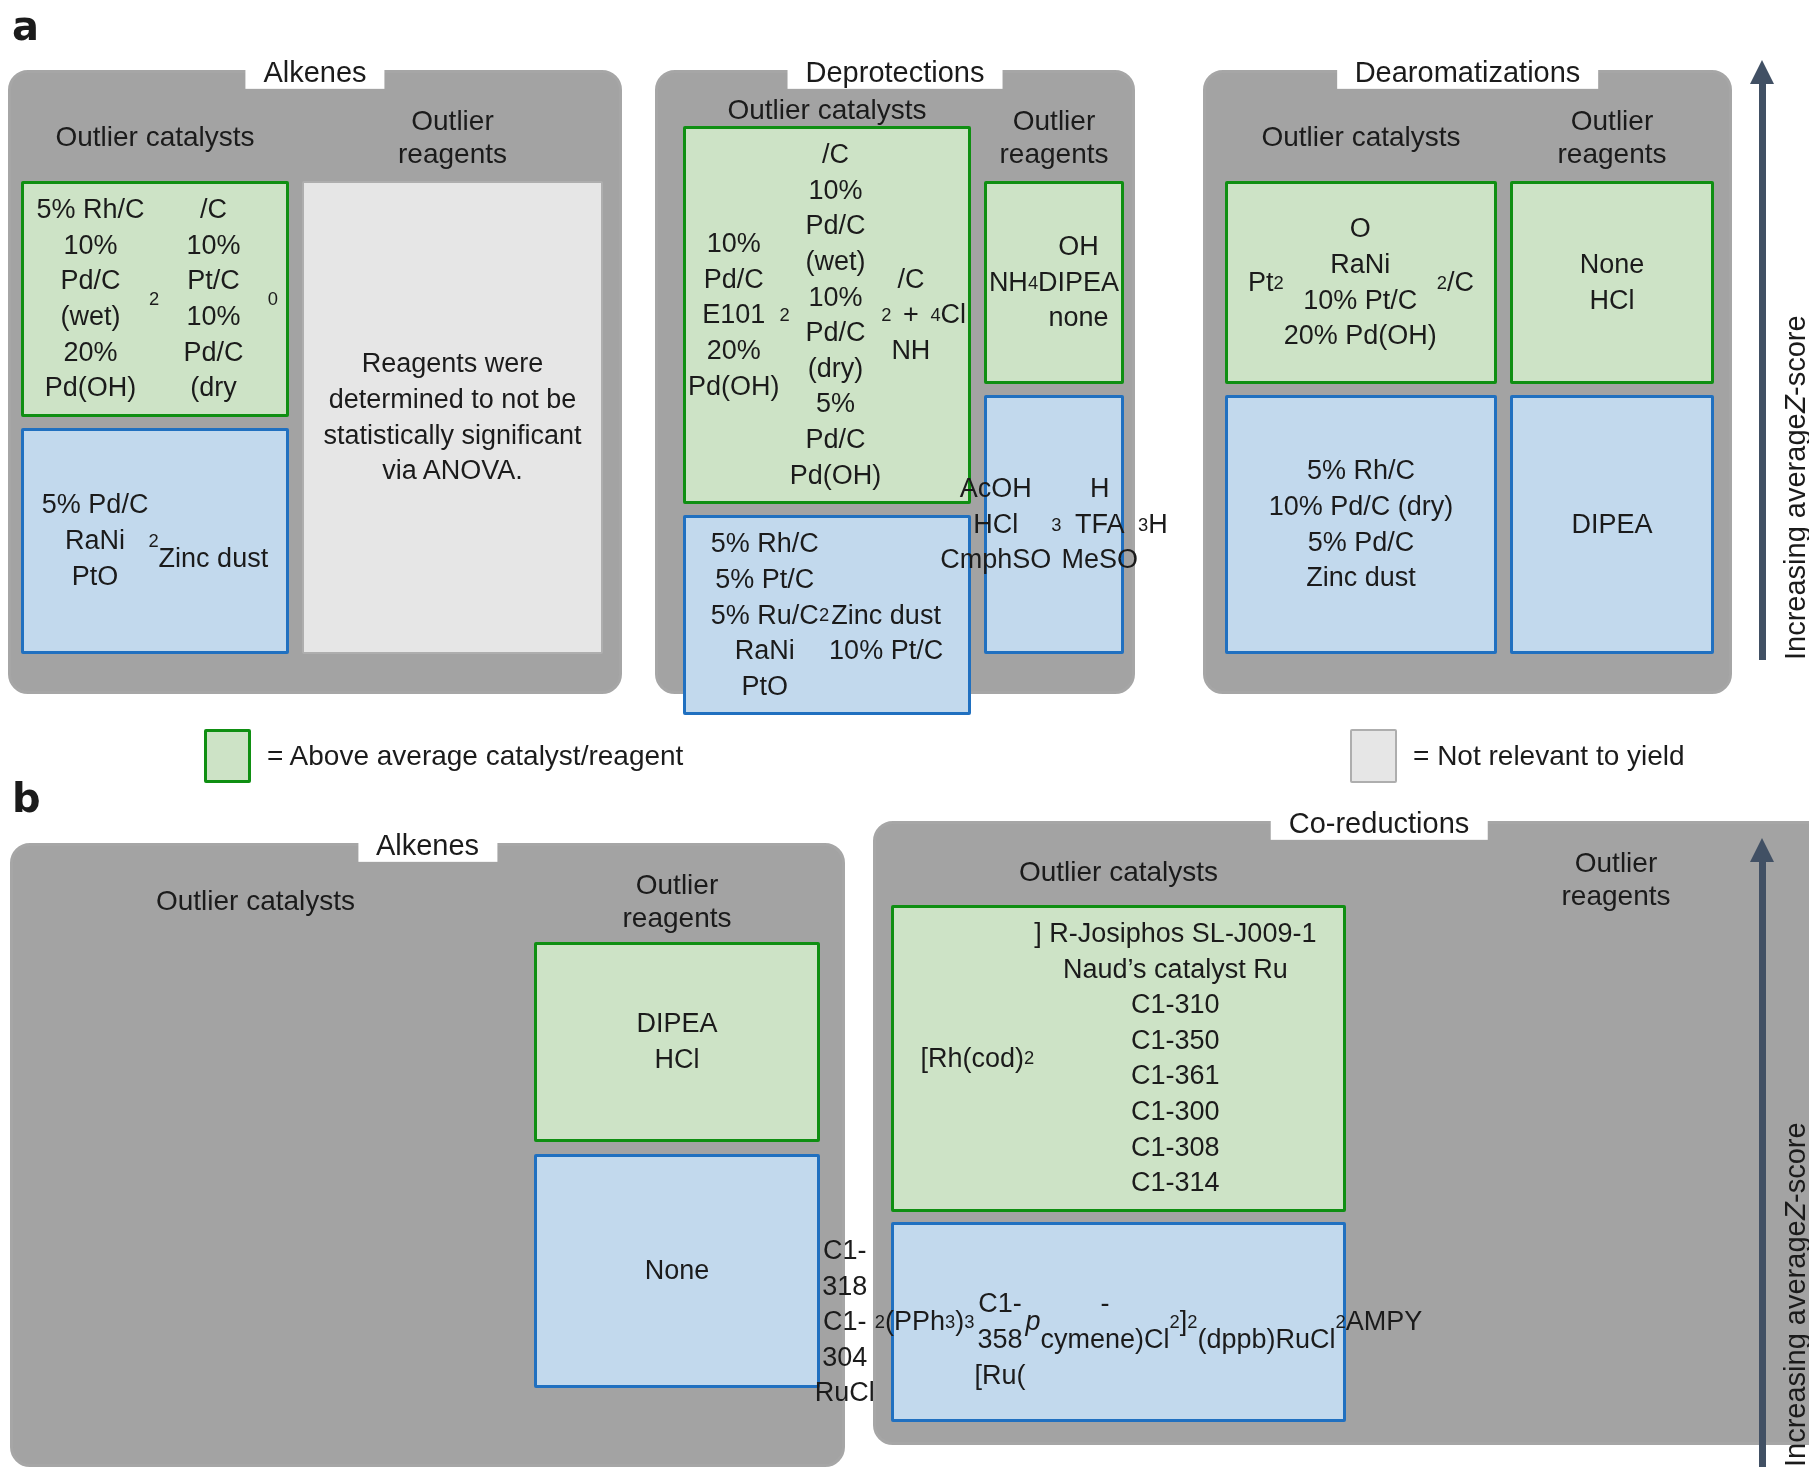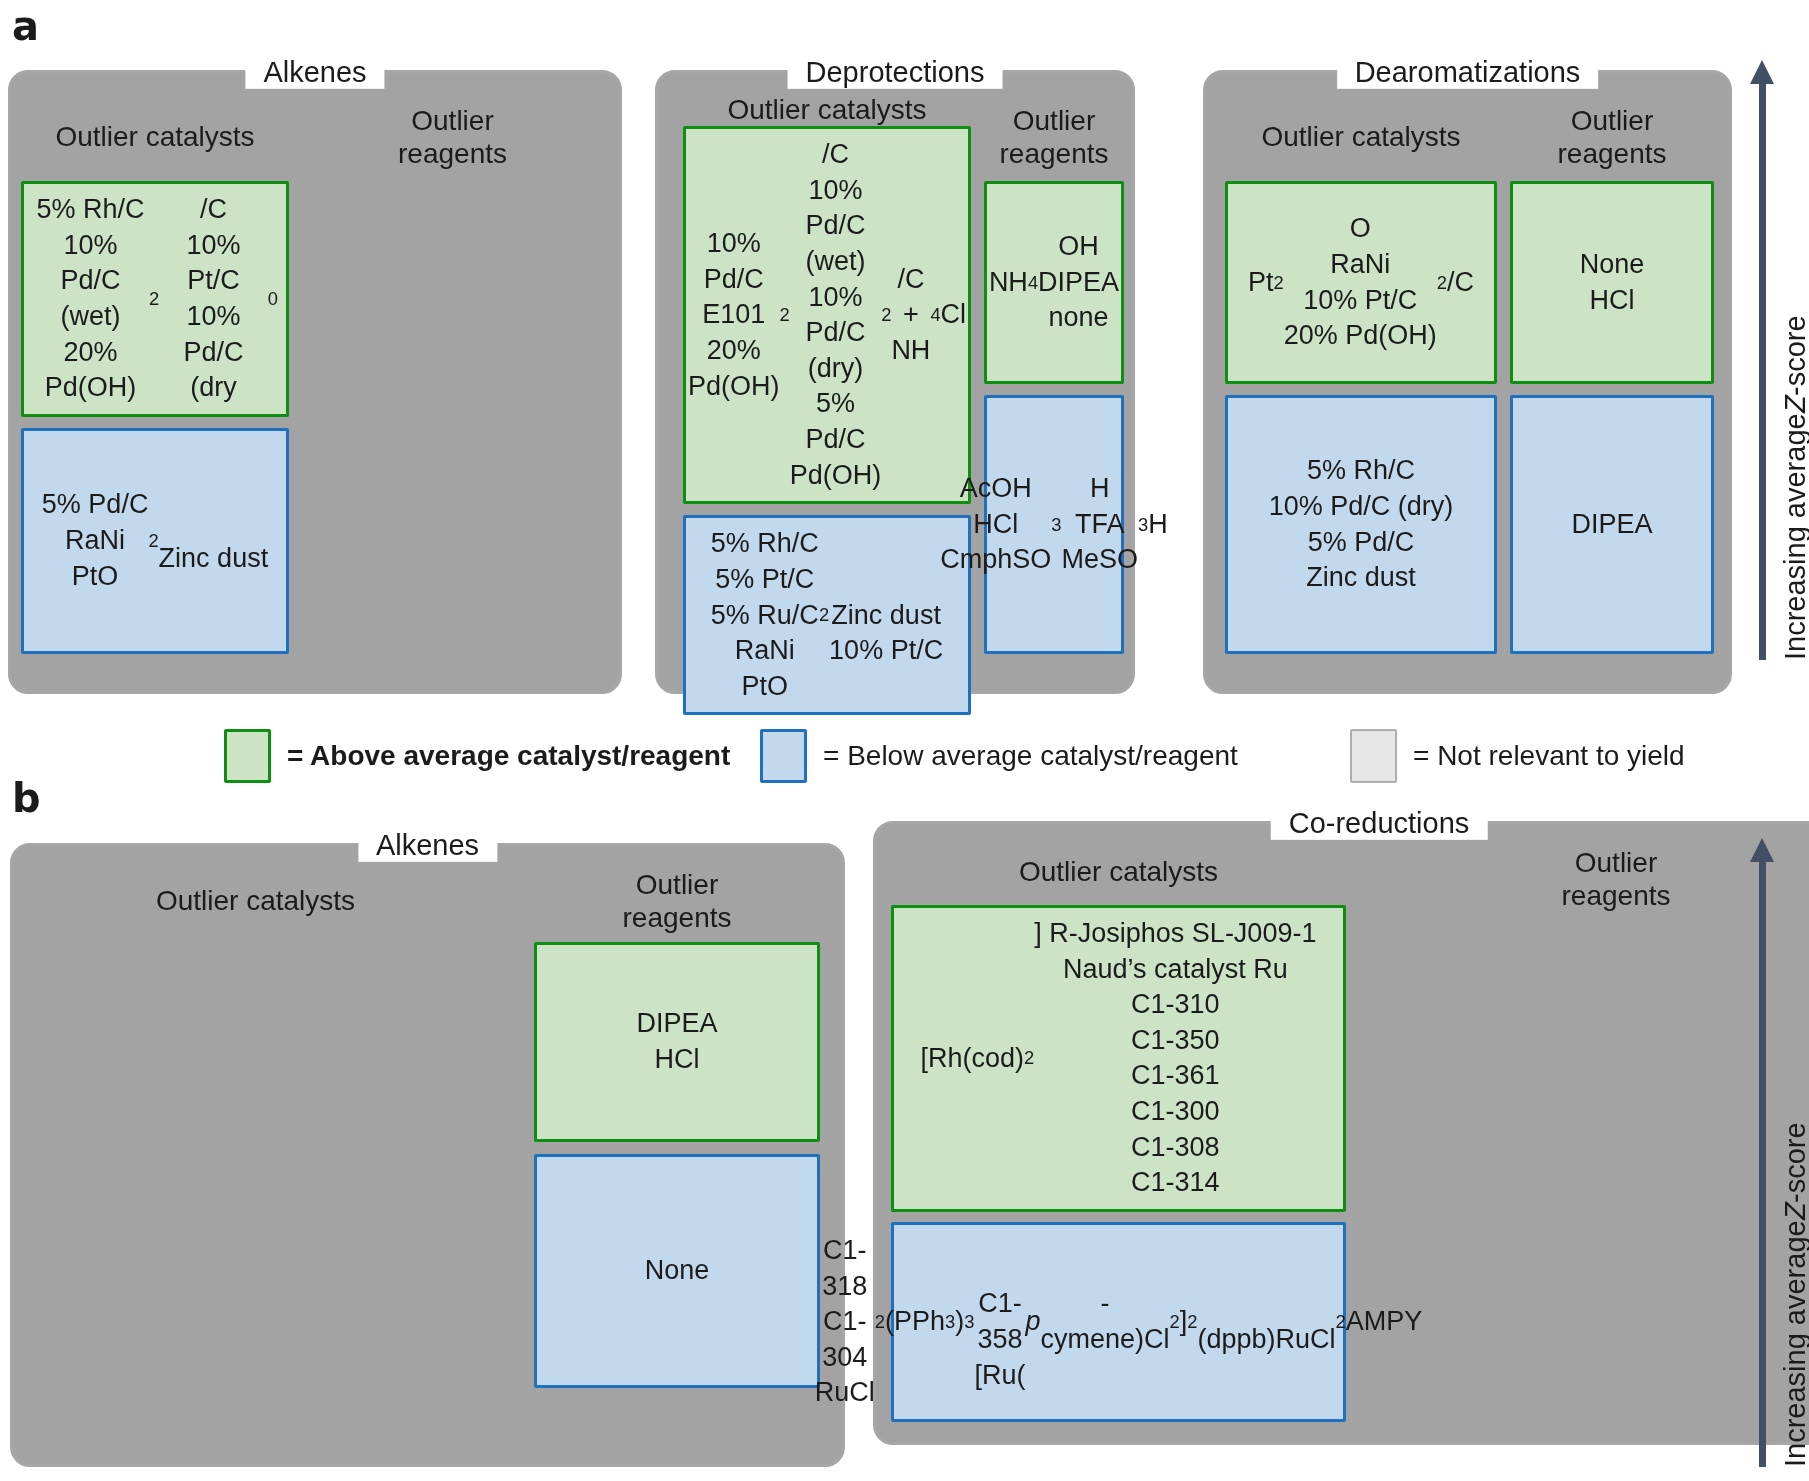--- a/index.html
+++ b/index.html
@@ -56,21 +56,21 @@
   #sec-b2 .sec-body{padding:14px 23px 20px 15px;gap:27px;}
   #sec-b1 .col-cat{width:445px;} #sec-b2 .col-cat{width:455px;}
   #sec-b1 .col-reag,#sec-b2 .col-reag{flex:1;}
   #sec-b1 .col-head,#sec-b2 .col-head{height:82px;}
   #sec-b1 .boxes{gap:12px;} #sec-b2 .boxes{gap:10px;}
   .h-gb1{flex:0 0 200px;} .h-gb2{flex:0 0 282px;}
 
   
   .legend{position:absolute;top:727px;left:0;width:1809px;height:58px;}
   .legend-item{position:absolute;top:0;height:58px;display:flex;align-items:center;gap:16px;}
-  #legend-above{left:224px;font-weight:bold;} #legend-below{left:760px;} #legend-gray{left:1350px;justify-content:center;}
+  #legend-above{left:204px;} #legend-below{left:760px;} #legend-gray{left:1350px;justify-content:center;}
   .swatch{width:47px;height:54px;border-radius:2px;flex:0 0 auto;}
   .swatch.green{background:var(--green-fill);border:3px solid var(--green-border);}
   .swatch.blue{background:var(--blue-fill);border:3px solid var(--blue-border);}
   .swatch.gray{background:var(--gray-fill);border:2px solid var(--gray-border);}
   .legend-text{font-size:28px;white-space:nowrap;}
 
   
   .zaxis{position:absolute;display:flex;flex-direction:row;align-items:stretch;}
   #zaxis-a{left:1747px;top:60px;height:600px;}
   #zaxis-b{left:1747px;top:838px;height:629px;}
@@ -94,20 +94,26 @@
       <div class="col col-cat">
         <div class="col-head">Outlier catalysts</div>
         <div class="boxes">
           <div class="box green h-ga">5% Rh/C<br>10% Pd/C (wet)<br>20% Pd(OH)<sub>2</sub>/C<br>10% Pt/C<br>10% Pd/C (dry<sub>0</sub></div>
           <div class="box blue grow">5% Pd/C<br>RaNi<br>PtO<sub>2</sub><br>Zinc dust</div>
         </div>
       </div>
       <div class="col col-reag">
         <div class="col-head">Outlier
 reagents</div>
+        <div class="boxes">
+          <div class="box gray grow">Reagents were
+determined to not be
+statistically significant
+via ANOVA.</div>
+        </div>
       </div>
     </div>
   </section>
 
   <section class="section" id="sec-a2">
     <div class="section-title">Deprotections</div>
     <div class="sec-body">
       <div class="col col-cat">
         <div class="col-head">Outlier catalysts</div>
         <div class="boxes">
@@ -153,24 +159,20 @@
       <div class="zshaft"></div>
     </div>
     <div class="zlabel">Increasing average <i>Z</i>-score</div>
   </div>
 
   <div class="legend">
     <div class="legend-item" id="legend-above">
       <div class="swatch green"></div>
       <div class="legend-text">= Above average catalyst/reagent</div>
     </div>
-    <div class="legend-item" id="legend-below">
-      <div class="swatch blue"></div>
-      <div class="legend-text">= Below average catalyst/reagent</div>
-    </div>
     <div class="legend-item" id="legend-gray">
       <div class="swatch gray"></div>
       <div class="legend-text">= Not relevant to yield</div>
     </div>
   </div>
 
   <div class="panel-label" id="label-b">b</div>
 
   <section class="section" id="sec-b1">
     <div class="section-title">Alkenes</div>

